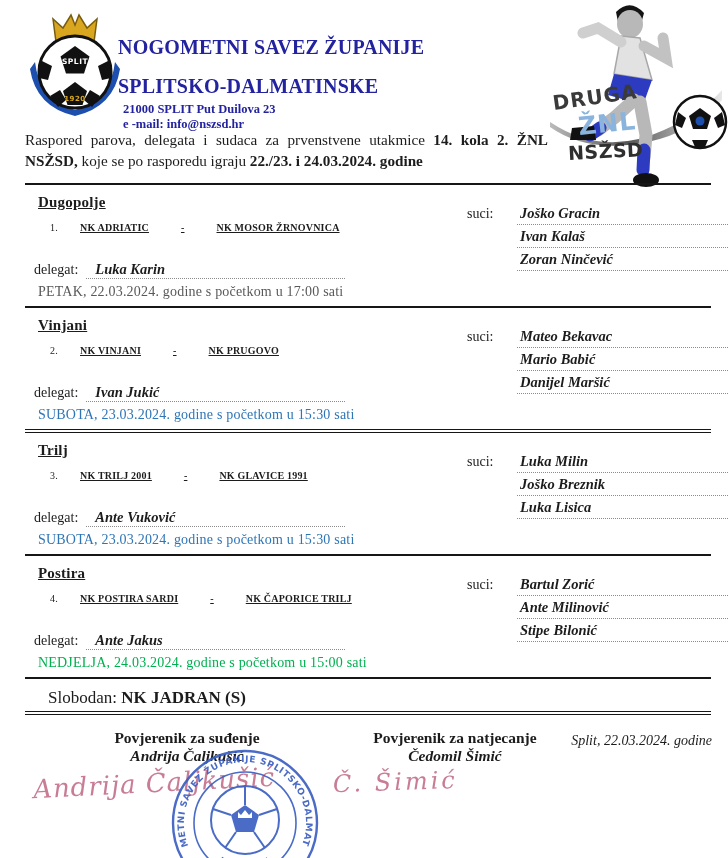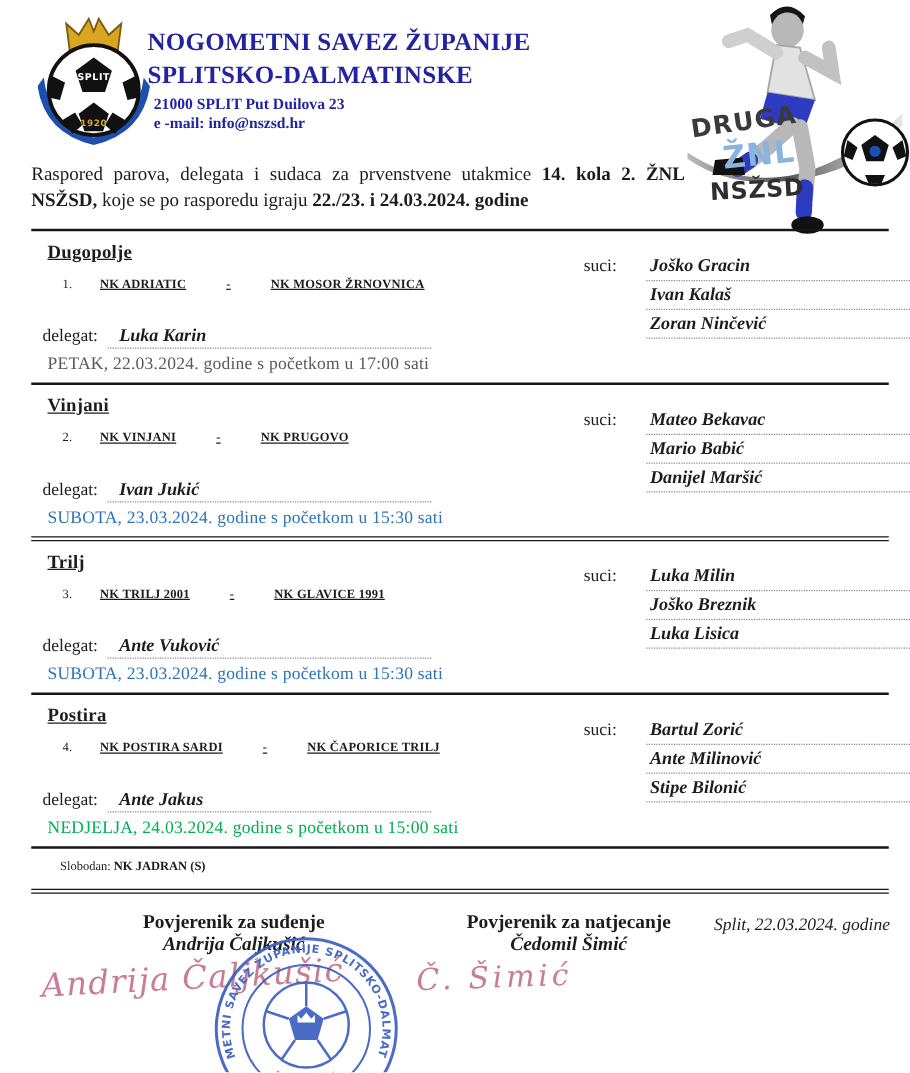--- a/index.html
+++ b/index.html
@@ -3,21 +3,21 @@
 <meta charset="utf-8">
 <style>
   html,body { margin:0; padding:0; background:#fff; }
   .page {
     position:relative; width:728px; height:858px; background:#fff; overflow:hidden;
     font-family:"Liberation Serif","DejaVu Serif",serif; color:#1c1c1c;
   }
   
   .crest { position:absolute; left:30px; top:12px; }
   .org { position:absolute; left:118px; top:22px; color:#2323a0; }
-  .org-l1,.org-l2 { font-size:20px; font-weight:bold; letter-spacing:0.2px; line-height:1.28; }
+  .org-l1,.org-l2 { font-size:20px; font-weight:bold; letter-spacing:0.2px; line-height:1.28;margin-top:13px; }
   .org-addr { font-size:12.5px; font-weight:bold; margin:3px 0 0 5px; }
   .org-email { font-size:12.5px; font-weight:bold; margin-left:5px; }
   .badge { position:absolute; right:0; top:0; width:186px; height:195px; }
   
   .intro { position:absolute; left:25px; top:130px; width:523px; font-size:15.2px; line-height:1.38; text-align:justify; }
   .intro b { font-weight:bold; }
   .rule-top { position:absolute; left:25px; top:183px; width:686px; border-top:2px solid #161616; }
   
   .matches { position:absolute; left:25px; top:185px; width:686px; }
   .match { position:relative; height:121px; }
@@ -28,21 +28,21 @@
   .num { font-weight:normal; display:inline-block; width:30px; }
   .dash { margin:0 32px; }
   .refs { position:absolute; top:18px; left:442px; display:flex; font-size:14px; }
   .suci { width:40px; padding-top:3px; }
   .ref-col { margin-left:10px; }
   .ref { width:226px; border-bottom:1px dotted #8c8c8c; font-weight:bold; font-style:italic; font-size:14.5px; height:21px; line-height:20px; padding-left:3px; margin-bottom:1px; white-space:nowrap; }
   .delegate { position:absolute; top:76px; left:9px; font-size:14px; }
   .del-name { display:inline-block; width:250px; border-bottom:1px dotted #8c8c8c; font-weight:bold; font-style:italic; font-size:14.5px; margin-left:8px; padding-left:9px; }
   .datetime { position:absolute; top:99px; left:13px; font-size:14px; letter-spacing:0.2px; }
   
-  .slobodan { position:absolute; left:48px; top:688px; font-size:10px; }
+  .slobodan { position:absolute; left:48px; top:688px; font-size:17px; }
   .slobodan .team { font-weight:bold; }
   .rule-slobodan { position:absolute; left:25px; top:711px; width:686px; border-top:4px double #161616; }
   .footer-left  { position:absolute; left:42px;  top:729px; width:290px; text-align:center; }
   .footer-right { position:absolute; left:330px; top:729px; width:250px; text-align:center; }
   .f-title { font-weight:bold; font-size:15.5px; }
   .f-name  { font-weight:bold; font-style:italic; font-size:15.5px; }
   .place-date { position:absolute; left:500px; top:733px; width:212px; text-align:right; font-style:italic; font-size:14px; }
   .sig { position:absolute; font-style:italic; color:#c97d95; font-family:"DejaVu Serif",serif; white-space:nowrap; }
   .sig-left  { left:33px;  top:768px; font-size:26px; transform:rotate(-3deg); letter-spacing:1px; }
   .sig-right { left:333px; top:768px; font-size:24px; transform:rotate(-2deg); letter-spacing:3px; }

